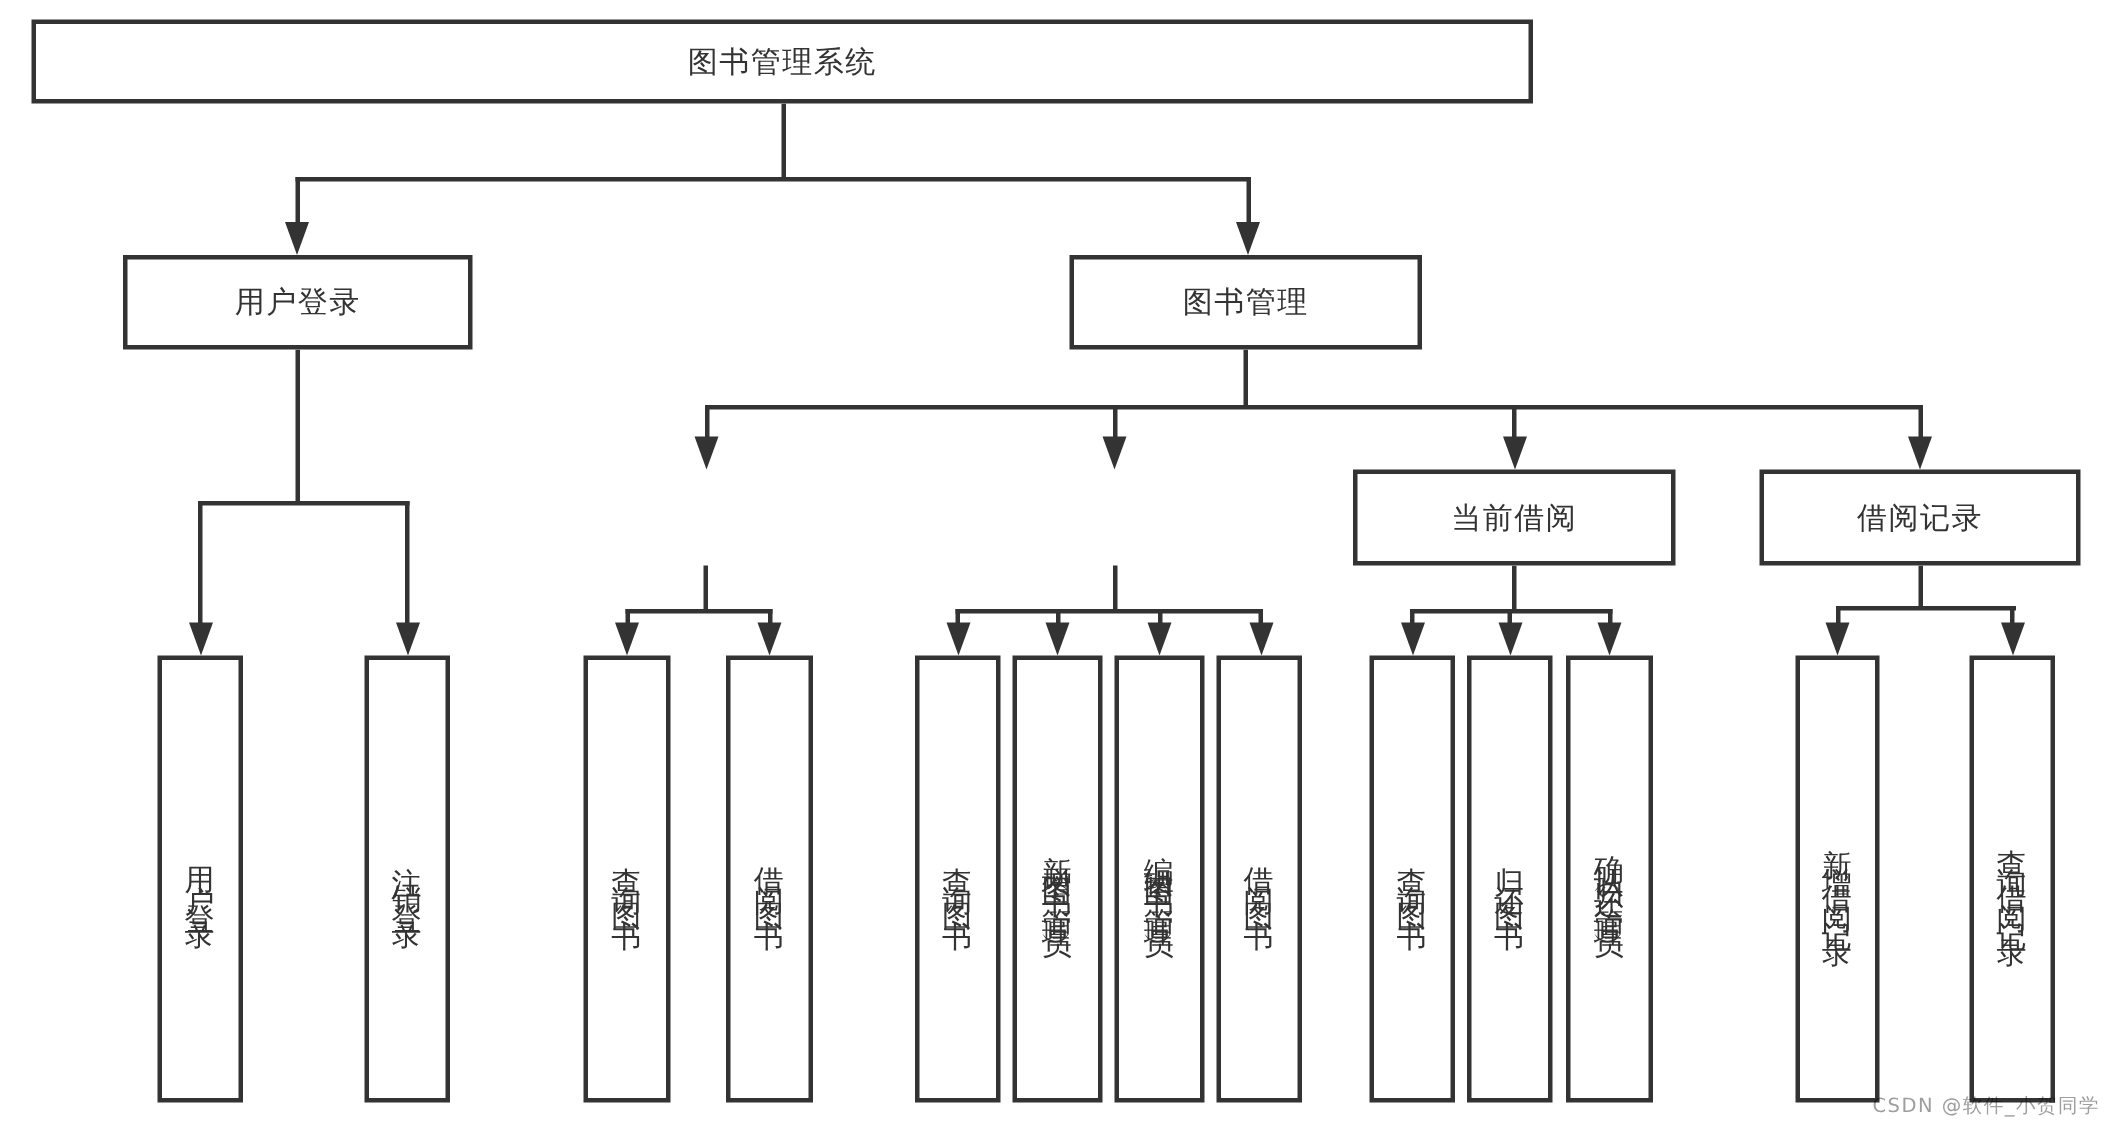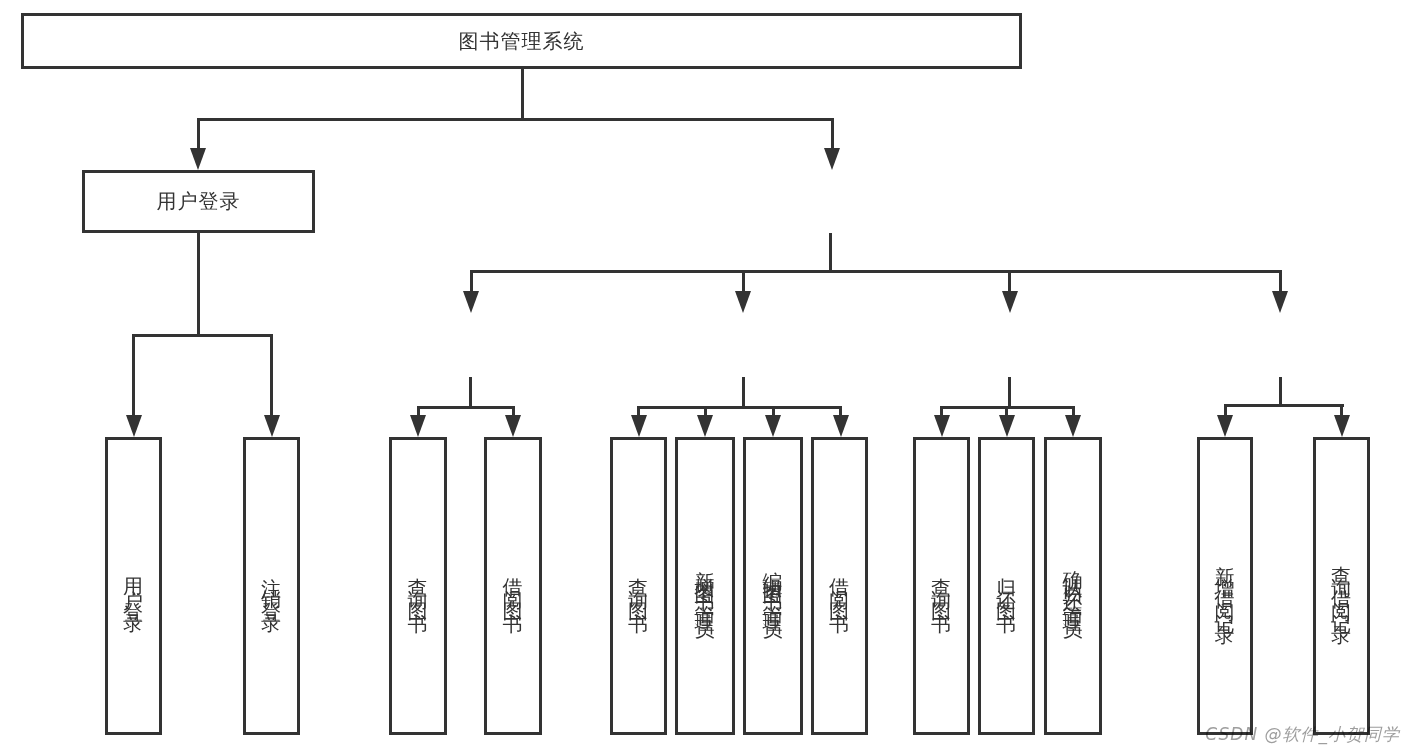--- a/index.html
+++ b/index.html
@@ -37,25 +37,24 @@
     position: absolute;
     width: 0; height: 0;
     border-left: 8px solid transparent;
     border-right: 8px solid transparent;
     border-top: 22px solid #333333;
   }
   .watermark {
     position: absolute;
     right: 5px;
     bottom: 1px;
-    font-size: 17px;
+    font-size: 13px;
     color: #9e9e9e;
     letter-spacing: 1px;
     mix-blend-mode: multiply;
-    font-style: italic;
   }
 
   
   .n-root   { left: 21px;   top: 13px;  width: 1001px; height: 56px; }
   .n-login  { left: 82px;   top: 170px; width: 233px;  height: 63px; }
   .n-mgmt   { left: 713px;  top: 170px; width: 235px;  height: 63px; }
   .n-rec    { left: 362px;  top: 313px; width: 216px;  height: 64px; }
   .n-borrow { left: 634px;  top: 313px; width: 218px;  height: 64px; }
   .n-cur    { left: 902px;  top: 313px; width: 215px;  height: 64px; }
   .n-hist   { left: 1173px; top: 313px; width: 214px;  height: 64px; }
@@ -138,20 +137,29 @@
   <div class="line" style="left:1340px;top:403.5px;width:3px;height:14px"></div>
   <div class="arrow" style="left:1217px;top:415px"></div>
   <div class="arrow" style="left:1333.5px;top:415px"></div>
 
   <div class="box hbox n-root">
     <span>图书管理系统</span>
   </div>
   <div class="box hbox n-login">
     <span>用户登录</span>
   </div>
+  <div class="box hbox n-mgmt">
+    <span>图书管理</span>
+  </div>
+  <div class="box hbox n-cur">
+    <span>当前借阅</span>
+  </div>
+  <div class="box hbox n-hist">
+    <span>借阅记录</span>
+  </div>
 
   <div class="box leaf lf-1">
     <span class="vtext">用户登录</span>
   </div>
   <div class="box leaf lf-2">
     <span class="vtext">注销登录</span>
   </div>
   <div class="box leaf lf-3">
     <span class="vtext">查询图书</span>
   </div>

